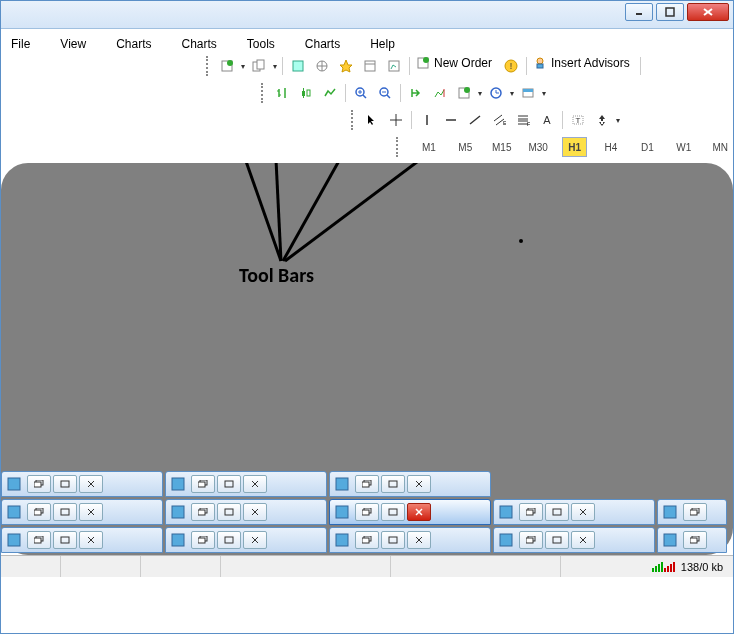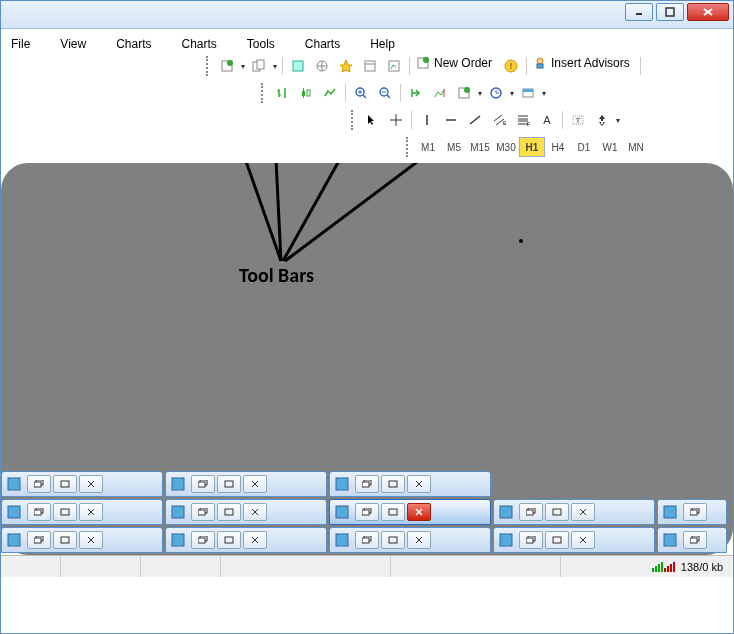--- a/index.html
+++ b/index.html
@@ -75,20 +75,21 @@
       display: flex; align-items: flex-start;
       gap: 4px;
       border: 1px solid transparent;
     }
     .tf-btn {
       width: 26px; height: 20px;
       display: flex; align-items:center; justify-content:center;
       font-size: 10px;
       color: #444;
       border: 1px solid transparent;
+      margin-left: 11px;
     }
     .tf-btn.active { border-color:#9ac; background:#fde047;font-weight:bold;}
     .workspace {
       background: #808080;
       position: relative;
       height: 392px;
       border-radius: 27px;
     }
     .annotation-text {
       position: absolute;

